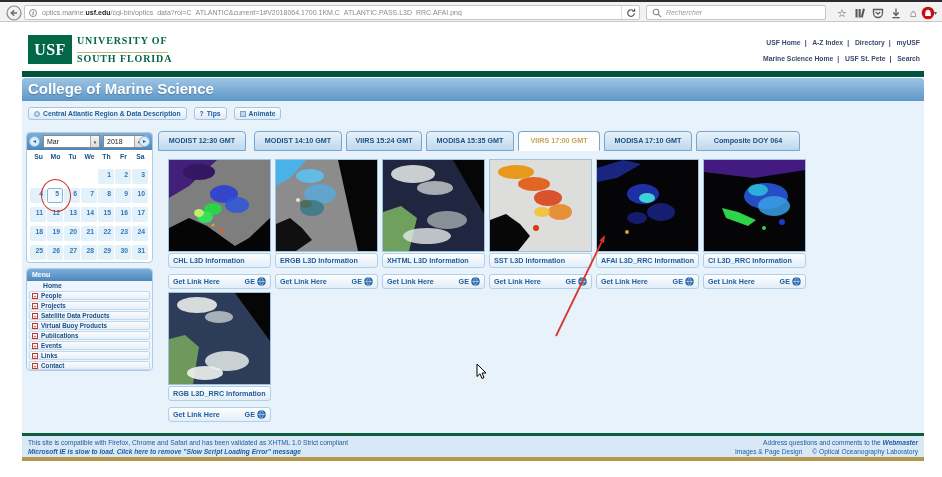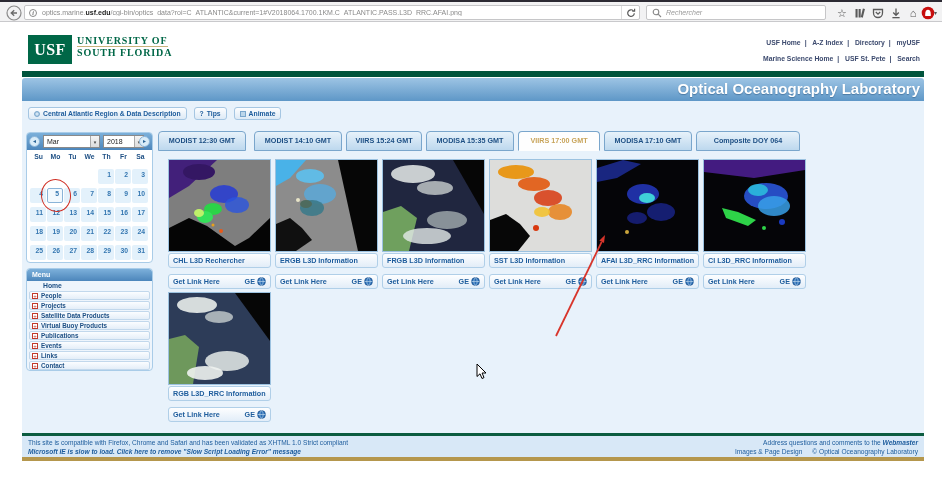--- a/index.html
+++ b/index.html
@@ -22,21 +22,21 @@
   .star-glyph { font-size:11px; line-height:11px; color:#555; }
   .home-glyph { font-size:11px; line-height:11px; color:#555; }
   .abp-caret { position:absolute; left:934px; top:7px; font-size:6px; color:#555; }
 
   
   .page { position:absolute; left:22px; top:22px; width:902px; height:455px; background:#fff; }
   .main-bg { position:absolute; left:0; top:79px; width:902px; height:332px; background:#e8f2fb; }
 
   .logo-box { position:absolute; left:6px; top:13px; width:44px; height:29px; background:#006747; color:#fff; font:bold 16px "Liberation Serif", serif; display:flex; align-items:center; justify-content:center; letter-spacing:.5px; }
   .uni-text { position:absolute; left:55px; top:13px; color:#006747; font:bold 10px "Liberation Serif", serif; letter-spacing:.9px; }
-  .uni-text .l1 { display:inline-block; border-bottom:1px solid #c9b37c; padding-bottom:0; }
+  .uni-text .l1 { display:inline-block; border-bottom:1px solid #c9b37c; padding-bottom:6px; }
   .hlinks { position:absolute; right:4px; font-size:6.8px; font-weight:bold; color:#3c4a6e; white-space:nowrap; }
   .hlinks.l1 { top:17px; } .hlinks.l2 { top:33px; }
   .hlinks span:not(:last-child)::after { content:"|"; margin:0 4px; color:#3c4a6e; }
 
   .greenbar { position:absolute; left:0; top:49px; width:902px; height:6px; background:#00543c; }
   .banner { position:absolute; left:0; top:56px; width:902px; height:23px; background:linear-gradient(#9dc4e4,#5e97c7); border-radius:3px 3px 0 0; }
   .banner .bl { position:absolute; left:6px; top:2px; font-size:15px; font-weight:bold; color:#fff; text-shadow:0 1px 1px rgba(30,70,110,.45); }
   .banner .br { position:absolute; right:4px; top:2px; font-size:15px; font-weight:bold; color:#fff; text-shadow:0 1px 1px rgba(30,70,110,.45); }
 
   .act-btns { position:absolute; left:6px; top:85px; display:flex; gap:7px; }
@@ -171,21 +171,21 @@
     </div>
     <div class="hlinks l2">
       <span>Marine Science Home</span>
       <span>USF St. Pete</span>
       <span>Search</span>
     </div>
 
     <div class="greenbar"></div>
 
     <div class="banner">
-      <span class="br">Optical Oceanography Laboratory</span>
+      <span class="bl">College of Marine Science</span>
     </div>
 
     <div class="act-btns">
       <div class="act-btn">
         <span class="circ-ic"></span>
         <span>Central Atlantic Region &amp; Data Description</span>
       </div>
       <div class="act-btn">
         <span>?</span>
         <span>Tips</span>
@@ -312,21 +312,21 @@
           <ellipse cx="30" cy="12" rx="16" ry="8" fill="#341763"></ellipse>
           <ellipse cx="55" cy="34" rx="14" ry="9" fill="#2b3fd0" opacity=".9"></ellipse>
           <ellipse cx="68" cy="45" rx="12" ry="8" fill="#2a55e0" opacity=".8"></ellipse>
           <ellipse cx="44" cy="49" rx="9" ry="6" fill="#2bd348"></ellipse>
           <ellipse cx="36" cy="57" rx="8" ry="6" fill="#35e05a"></ellipse>
           <ellipse cx="30" cy="53" rx="5" ry="4" fill="#bff06a"></ellipse>
           <circle cx="52" cy="71" r="2" fill="#e85a1a"></circle>
             <circle cx="44" cy="65" r="1.5" fill="#e8a21a"></circle>
         </svg>
       </div>
-      <div class="cap">CHL L3D Rechercher</div>
+      <div class="cap">CHL L3D Information</div>
       <div class="cap link">
         <span>Get Link Here</span>
         <span class="ge-wrap">
             <span>GE</span>
             <svg width="9" height="9">
               <circle cx="4.5" cy="4.5" r="4" fill="#2a6db5" stroke="#1a4a80" stroke-width=".5"></circle>
               <path d="M0.5,4.5 h8 M4.5,0.5 a5.5,5.5 0 0 1 0,8 M4.5,0.5 a5.5,5.5 0 0 0 0,8" stroke="#cfe4f4" stroke-width=".6" fill="none"></path>
             </svg>
           </span>
       </div>
@@ -364,21 +364,21 @@
         <svg width="101" height="91" viewBox="0 0 101 91" preserveAspectRatio="none">
           <rect width="101" height="91" fill="#20263f"></rect>
           <polygon points="70,0 101,0 101,54" fill="#060606"></polygon>
           <polygon points="0,52 18,46 34,58 26,91 0,91" fill="#6fa05e"></polygon>
           <ellipse cx="30" cy="14" rx="22" ry="9" fill="#e8ecea" opacity=".85"></ellipse>
           <ellipse cx="52" cy="28" rx="18" ry="7" fill="#dfe5e2" opacity=".7"></ellipse>
           <ellipse cx="64" cy="60" rx="20" ry="9" fill="#cfd8d4" opacity=".6"></ellipse>
           <ellipse cx="44" cy="76" rx="24" ry="8" fill="#e4eae8" opacity=".8"></ellipse>
         </svg>
       </div>
-      <div class="cap">FRGB L3D Information</div>
+      <div class="cap">XHTML L3D Information</div>
       <div class="cap link">
         <span>Get Link Here</span>
         <span class="ge-wrap">
             <span>GE</span>
             <svg width="9" height="9">
               <circle cx="4.5" cy="4.5" r="4" fill="#2a6db5" stroke="#1a4a80" stroke-width=".5"></circle>
               <path d="M0.5,4.5 h8 M4.5,0.5 a5.5,5.5 0 0 1 0,8 M4.5,0.5 a5.5,5.5 0 0 0 0,8" stroke="#cfe4f4" stroke-width=".6" fill="none"></path>
             </svg>
           </span>
       </div>

